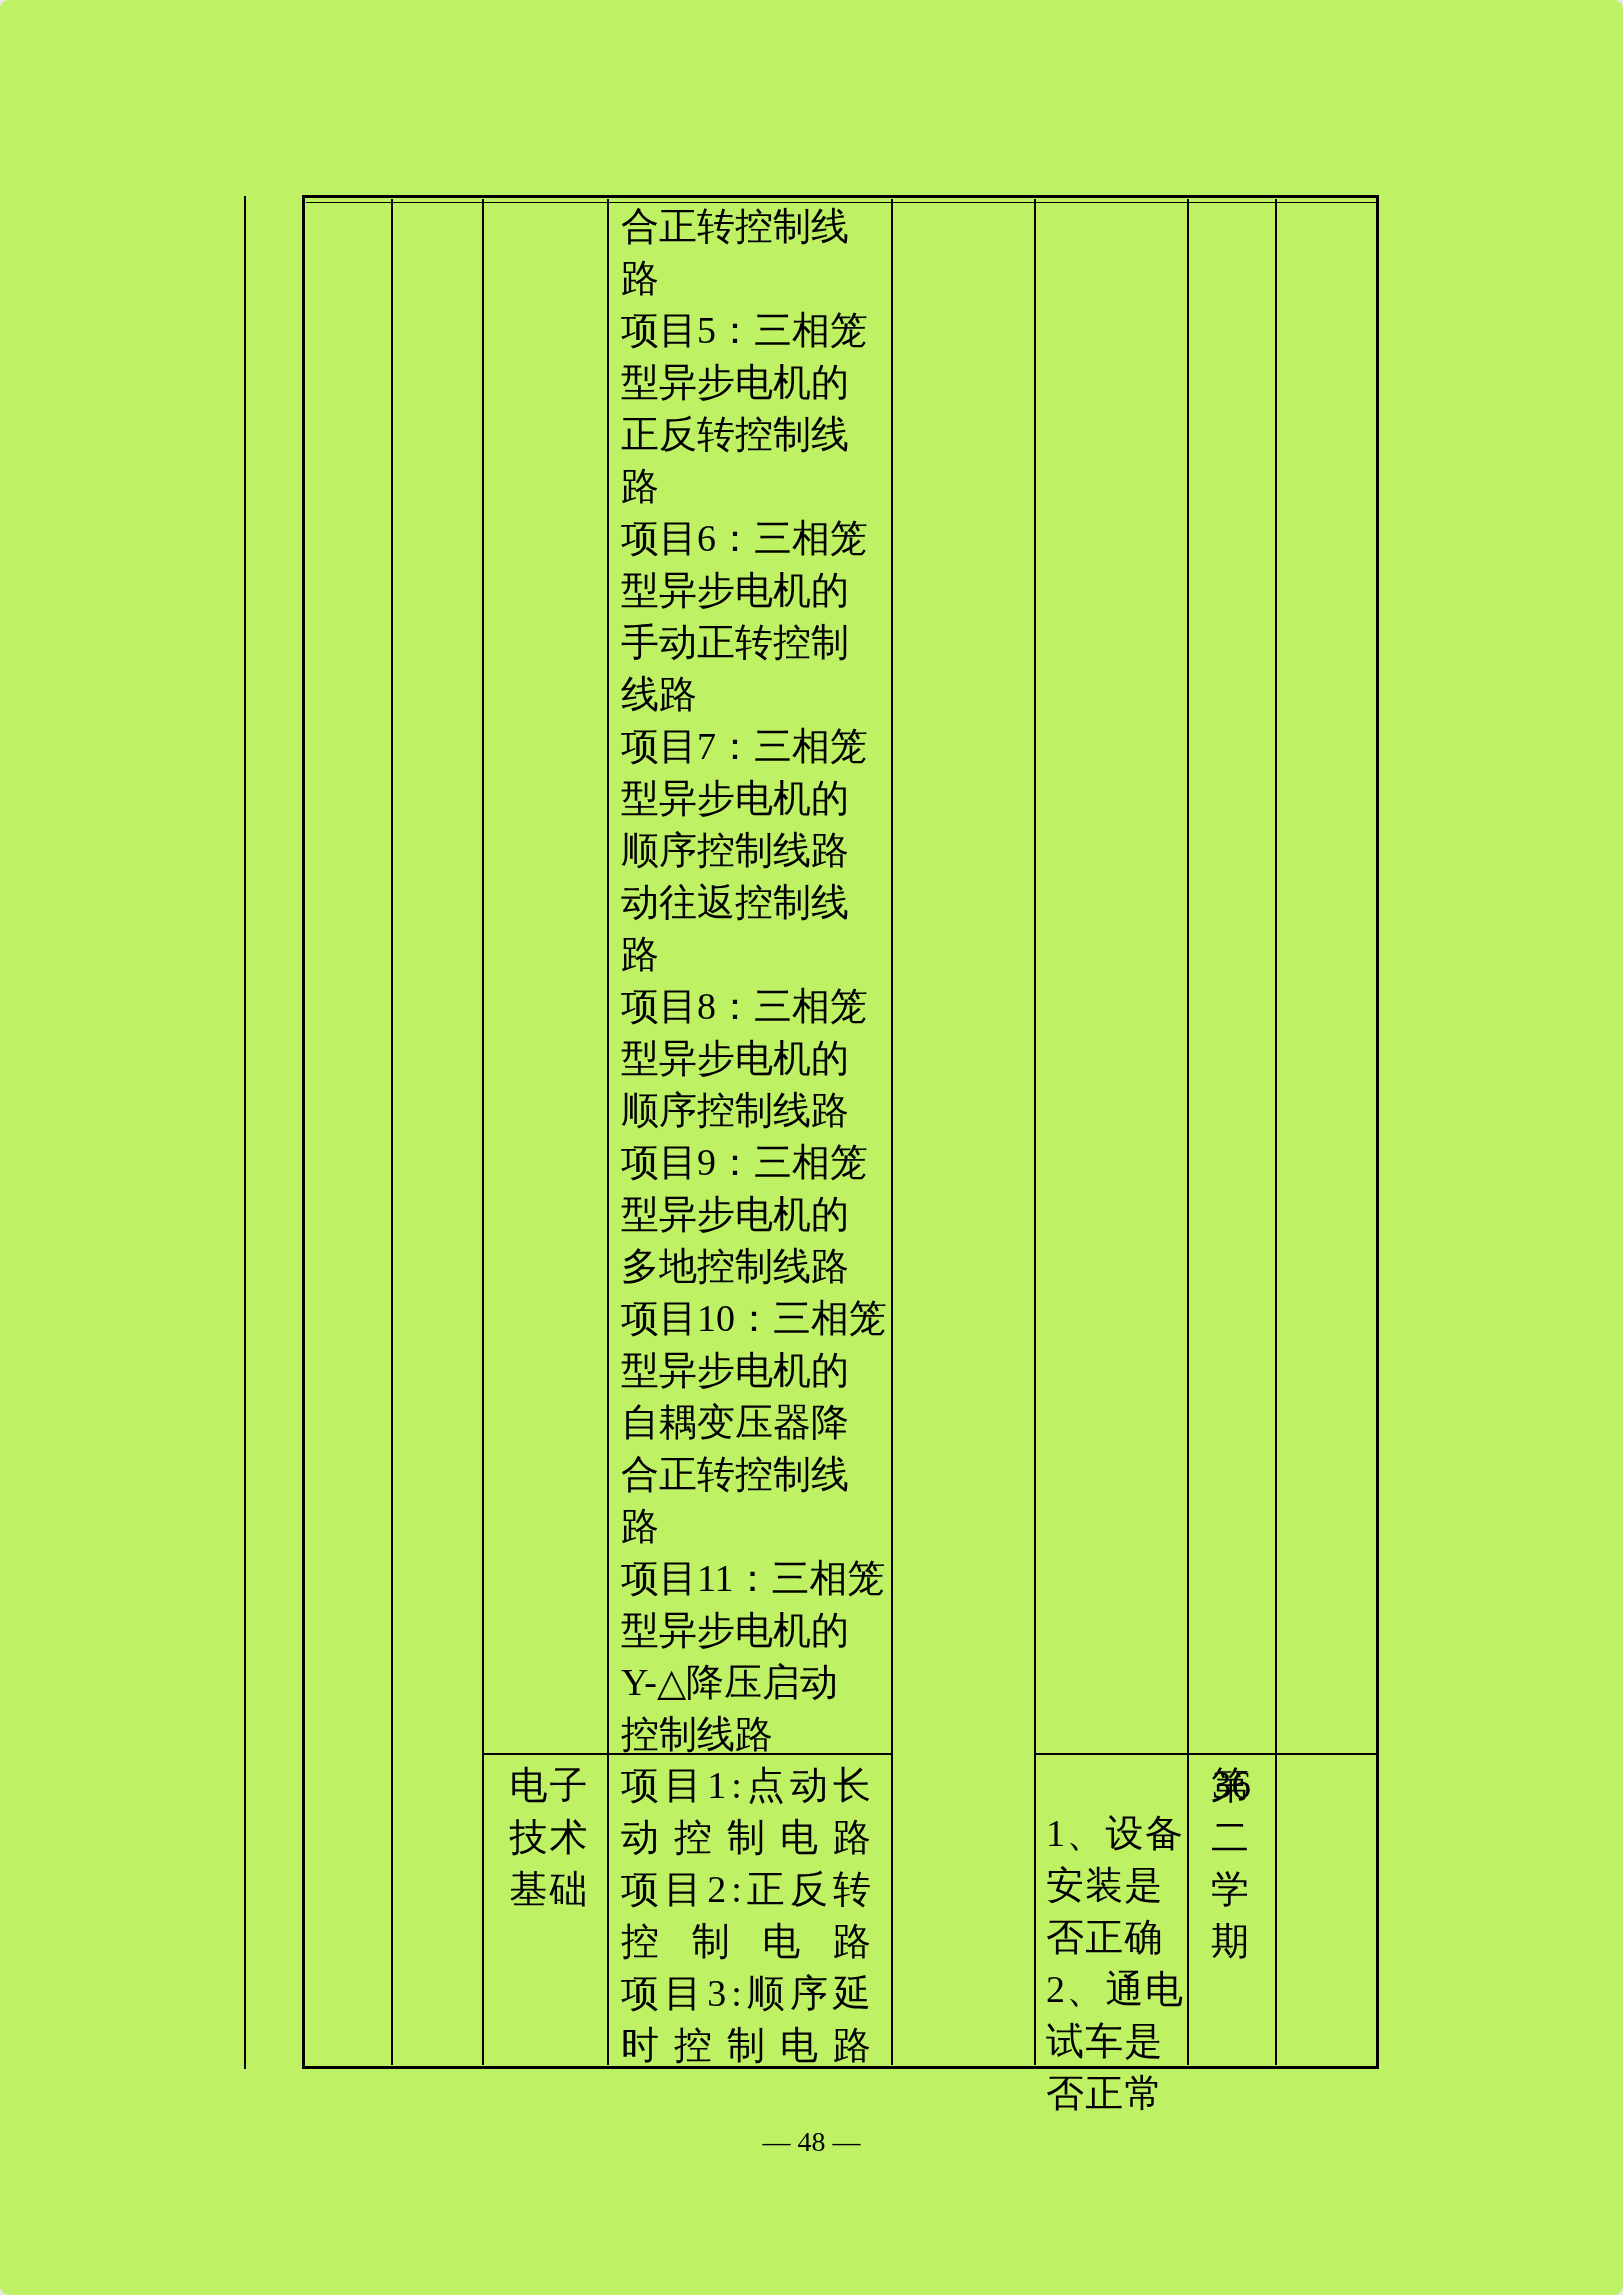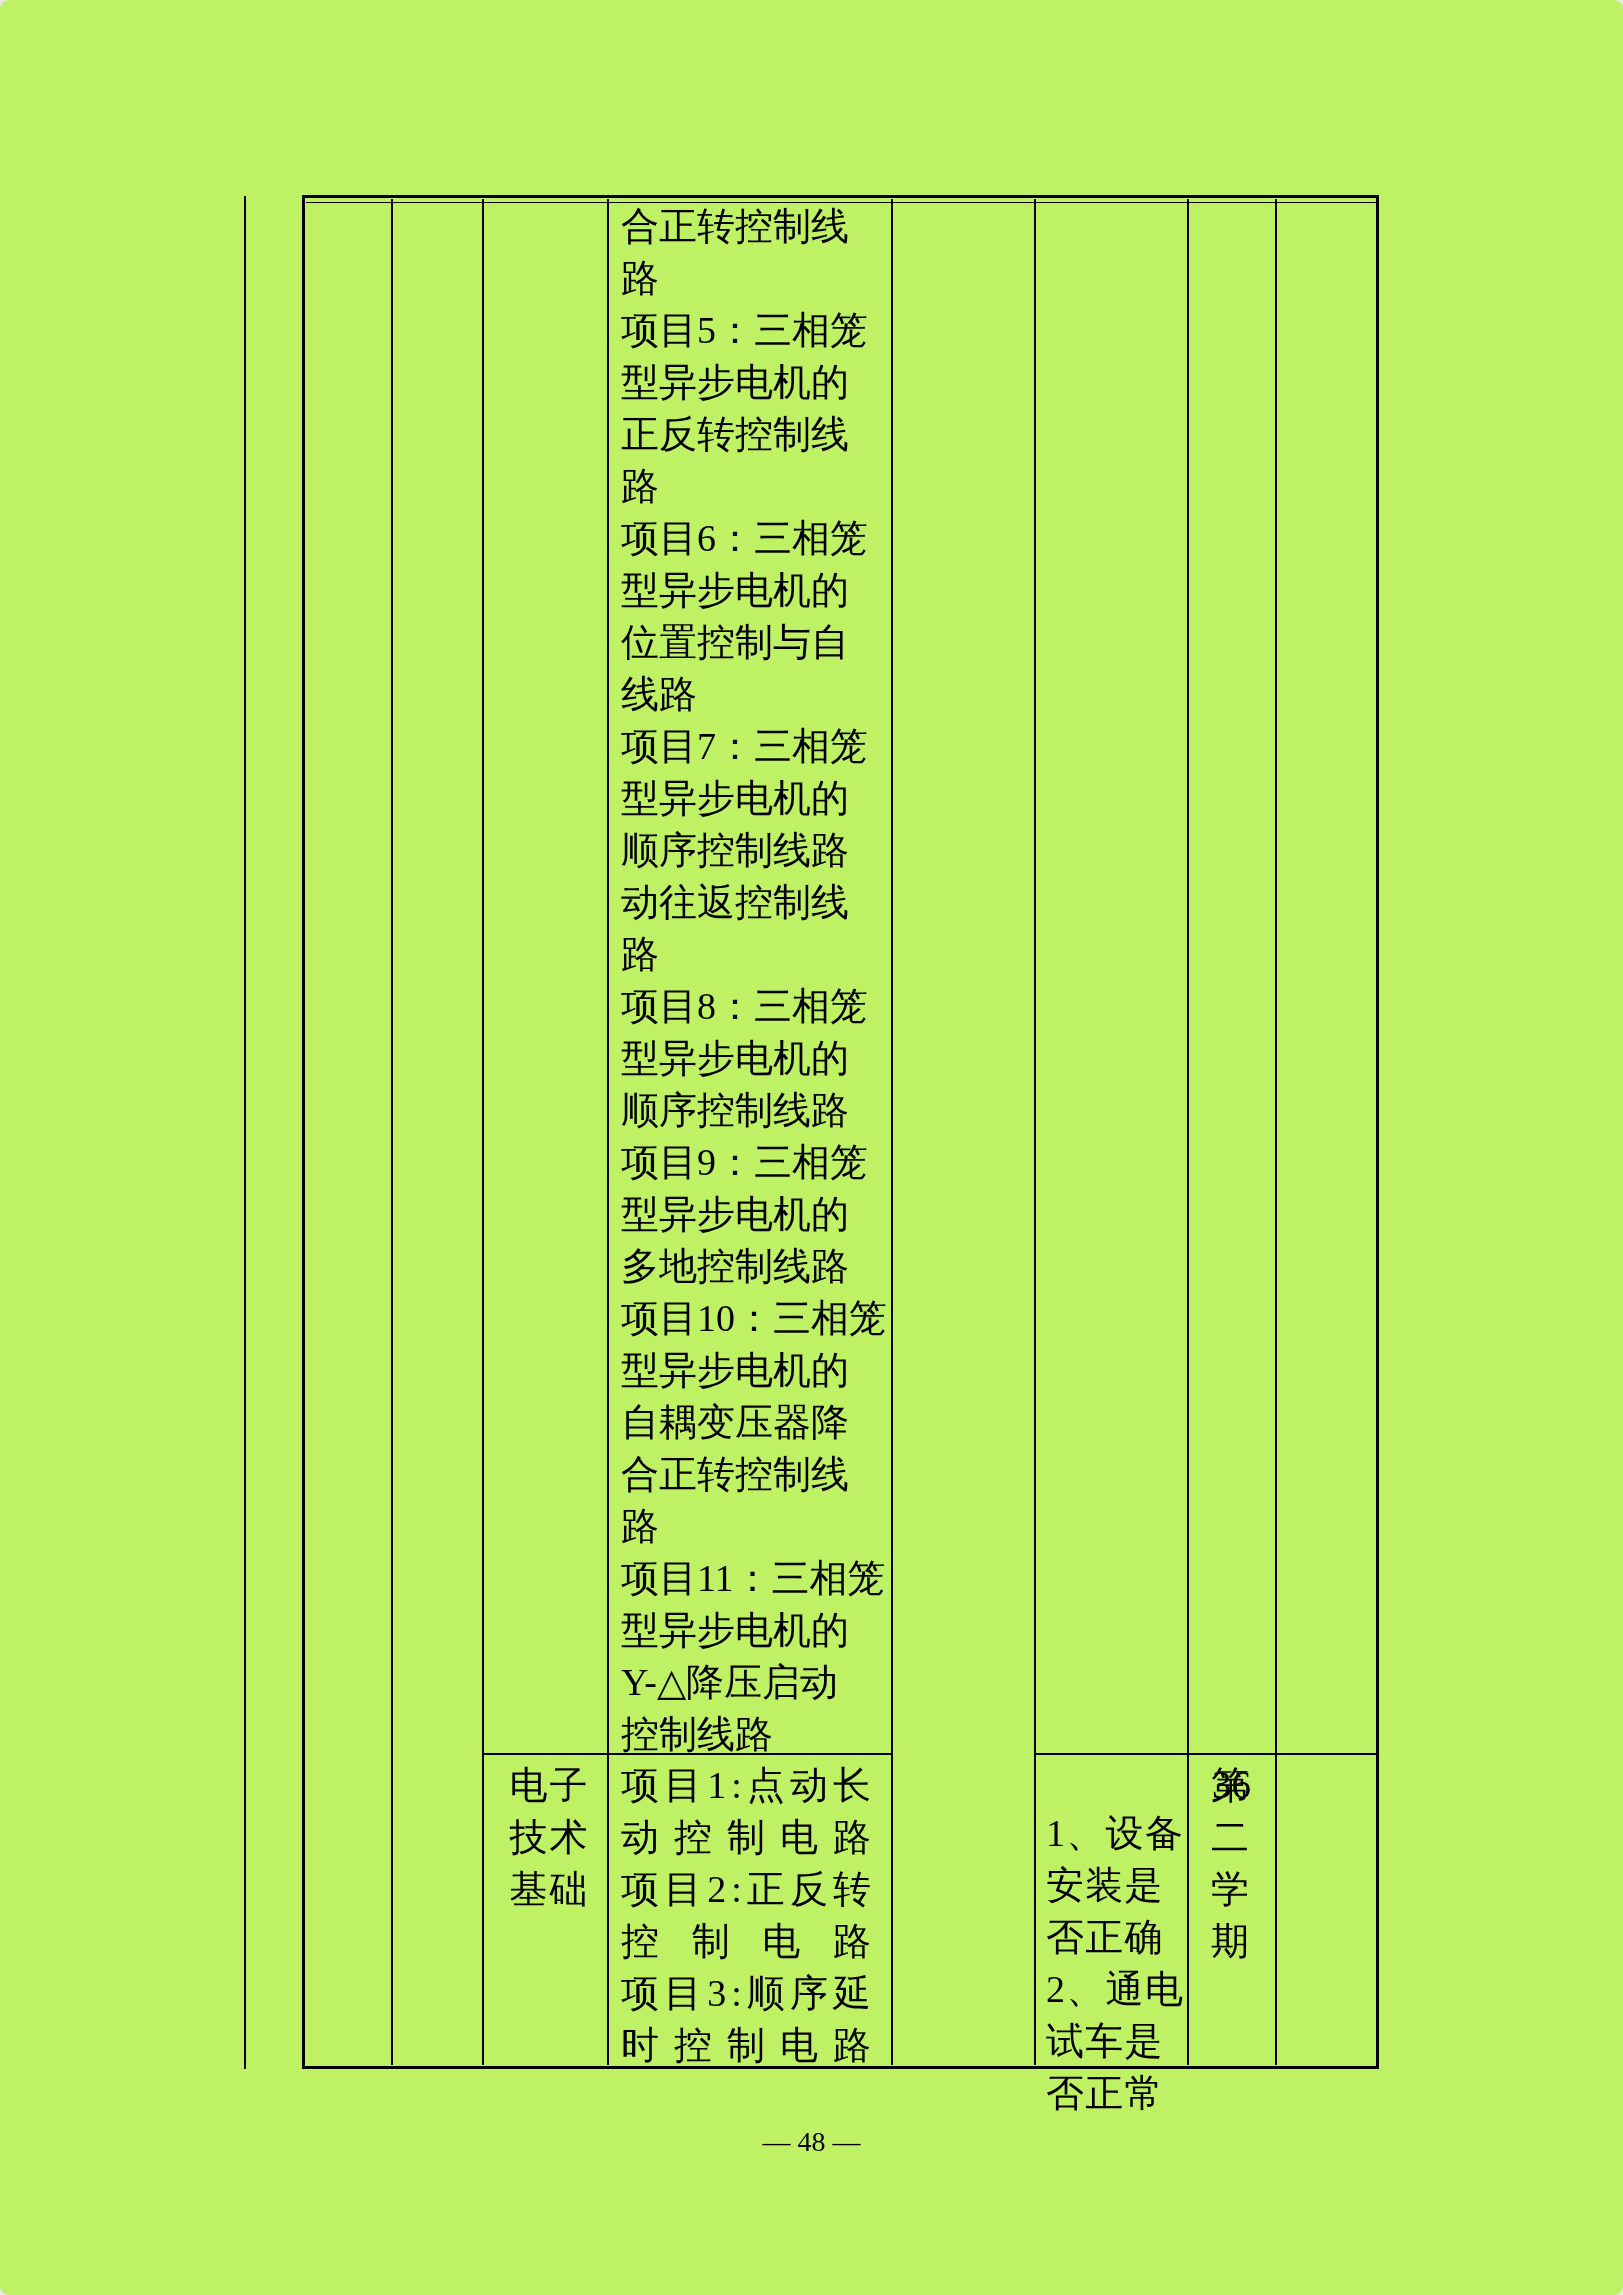--- a/index.html
+++ b/index.html
@@ -66,21 +66,21 @@
 
   <div class="cell" style="left:621px;top:200px;width:268px;">
       <div class="tl">合正转控制线</div>
       <div class="tl">路</div>
       <div class="tl">项目5：三相笼</div>
       <div class="tl">型异步电机的</div>
       <div class="tl">正反转控制线</div>
       <div class="tl">路</div>
       <div class="tl">项目6：三相笼</div>
       <div class="tl">型异步电机的</div>
-      <div class="tl">位置控制与自</div>
+      <div class="tl">手动正转控制</div>
       <div class="tl">线路</div>
       <div class="tl">项目7：三相笼</div>
       <div class="tl">型异步电机的</div>
       <div class="tl">顺序控制线路</div>
       <div class="tl">动往返控制线</div>
       <div class="tl">路</div>
       <div class="tl">项目8：三相笼</div>
       <div class="tl">型异步电机的</div>
       <div class="tl">顺序控制线路</div>
       <div class="tl">项目9：三相笼</div>

